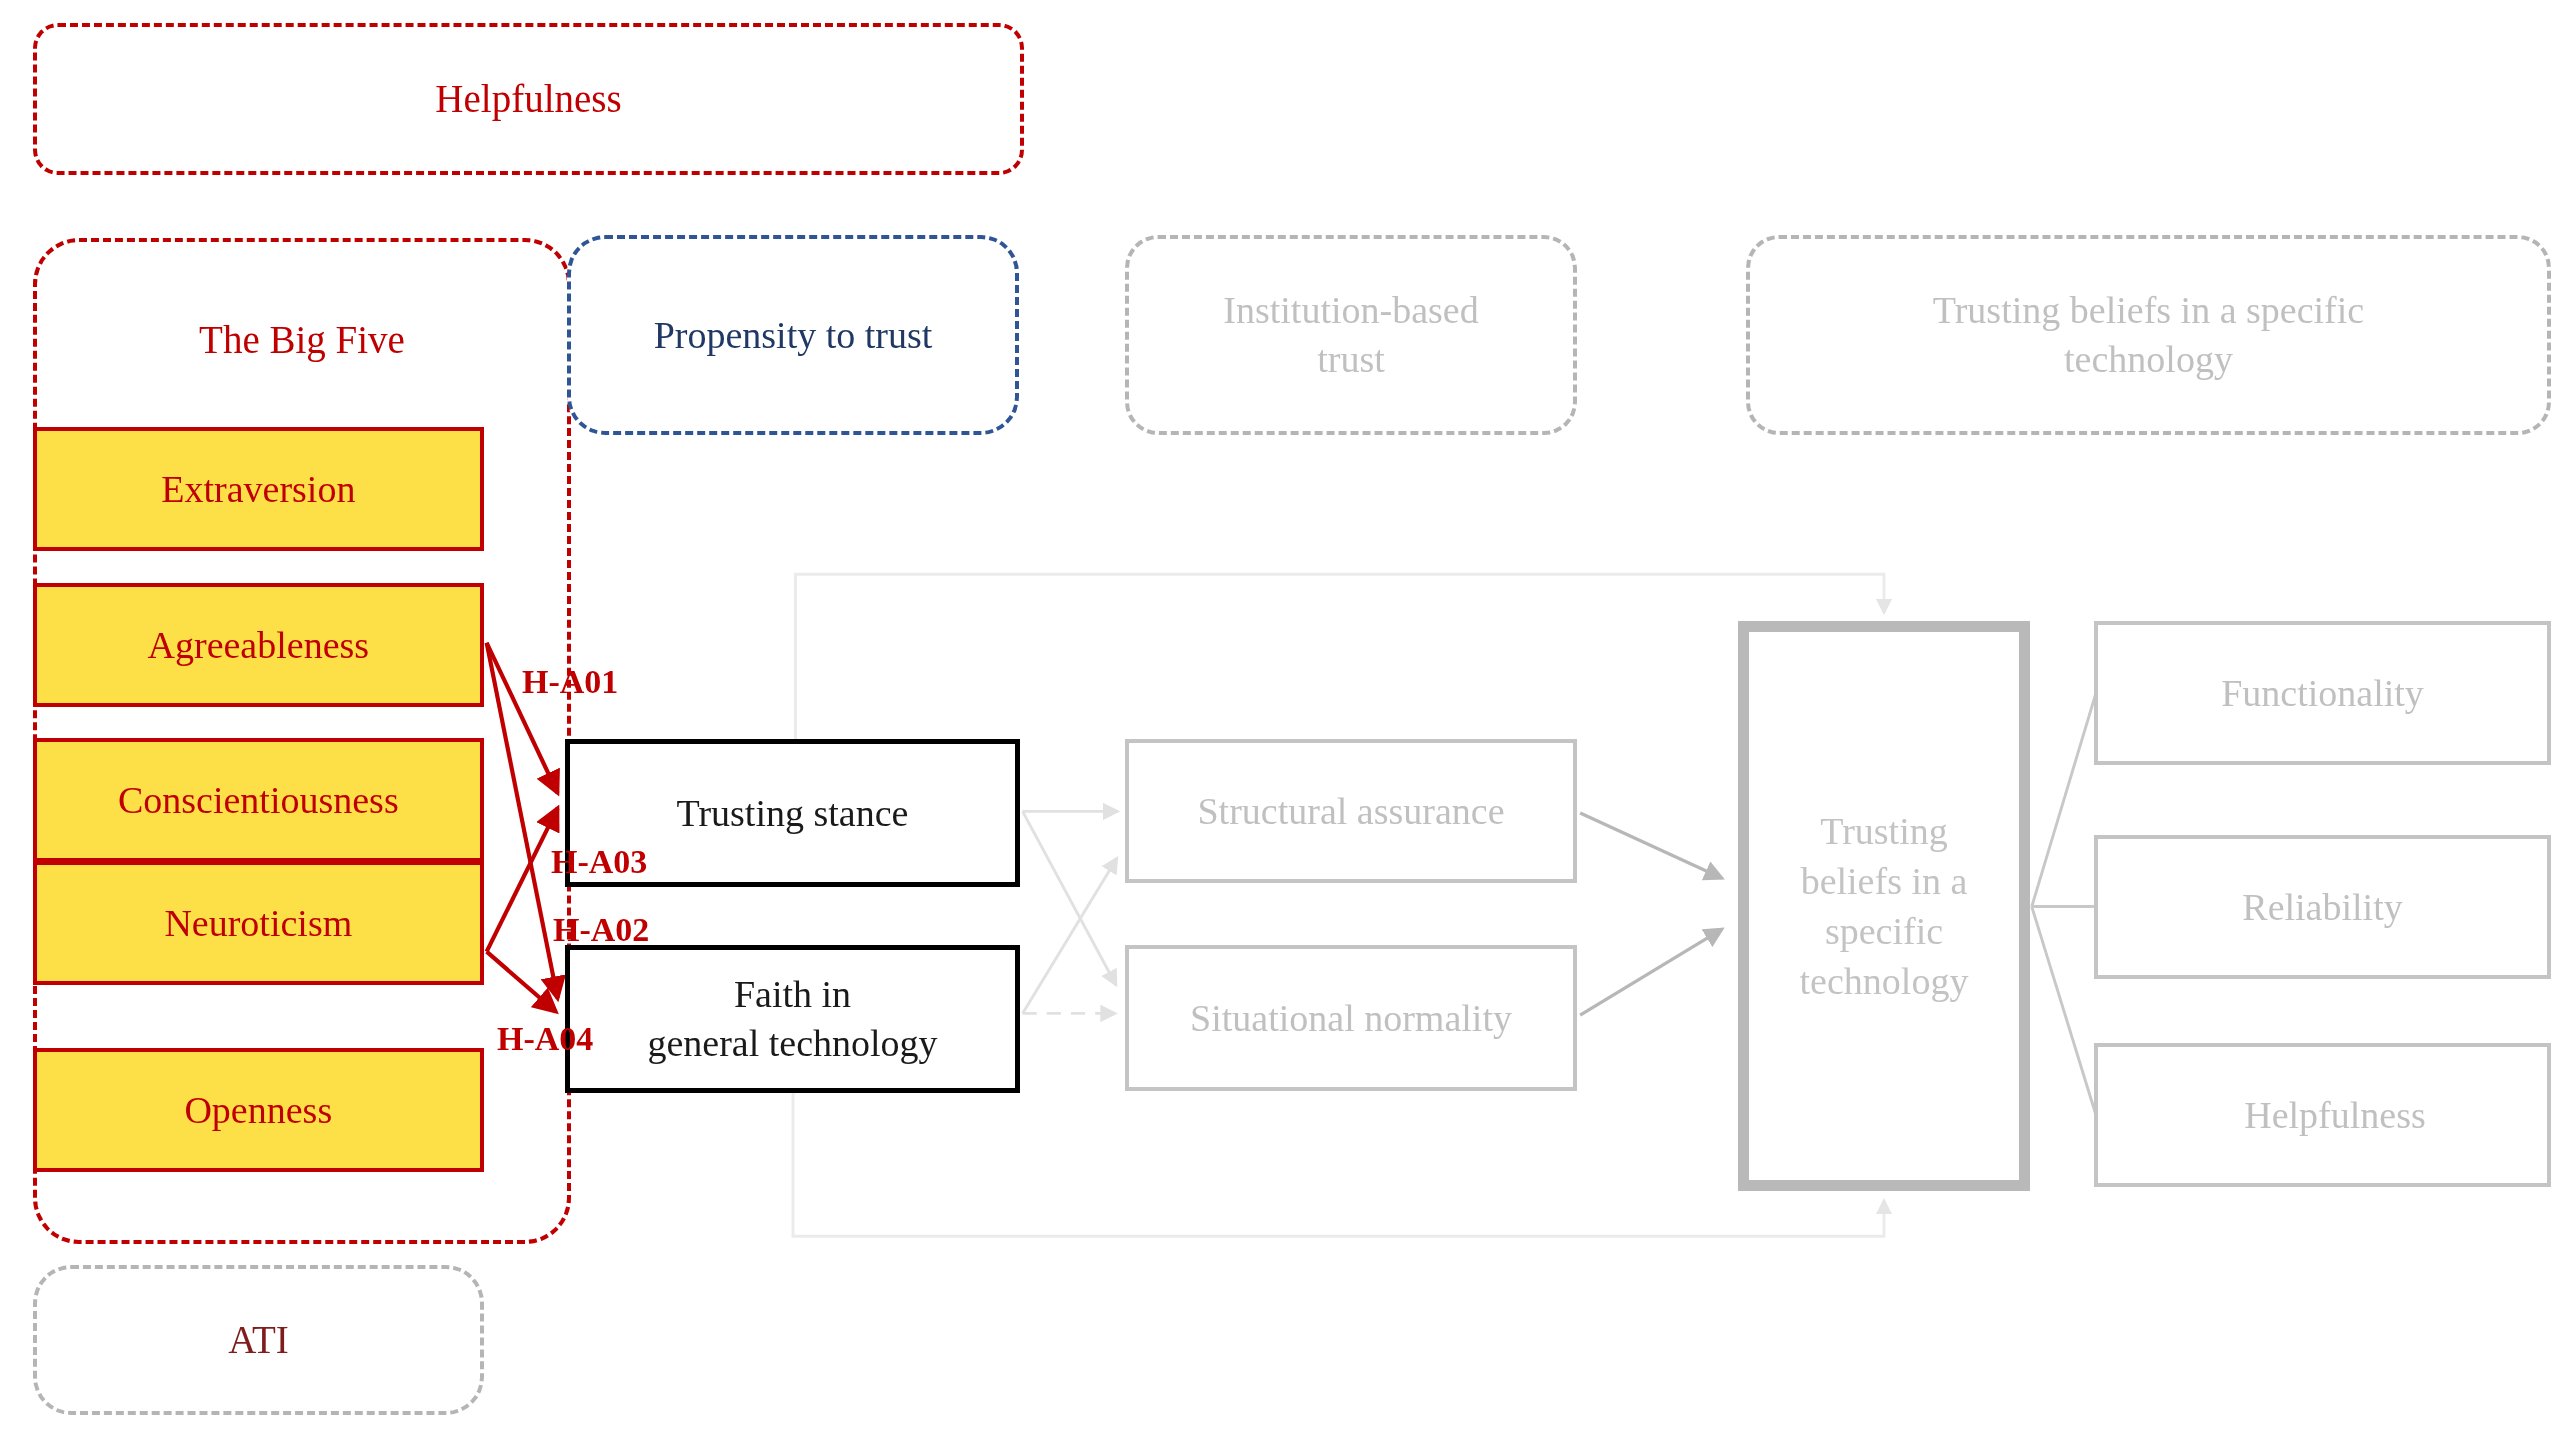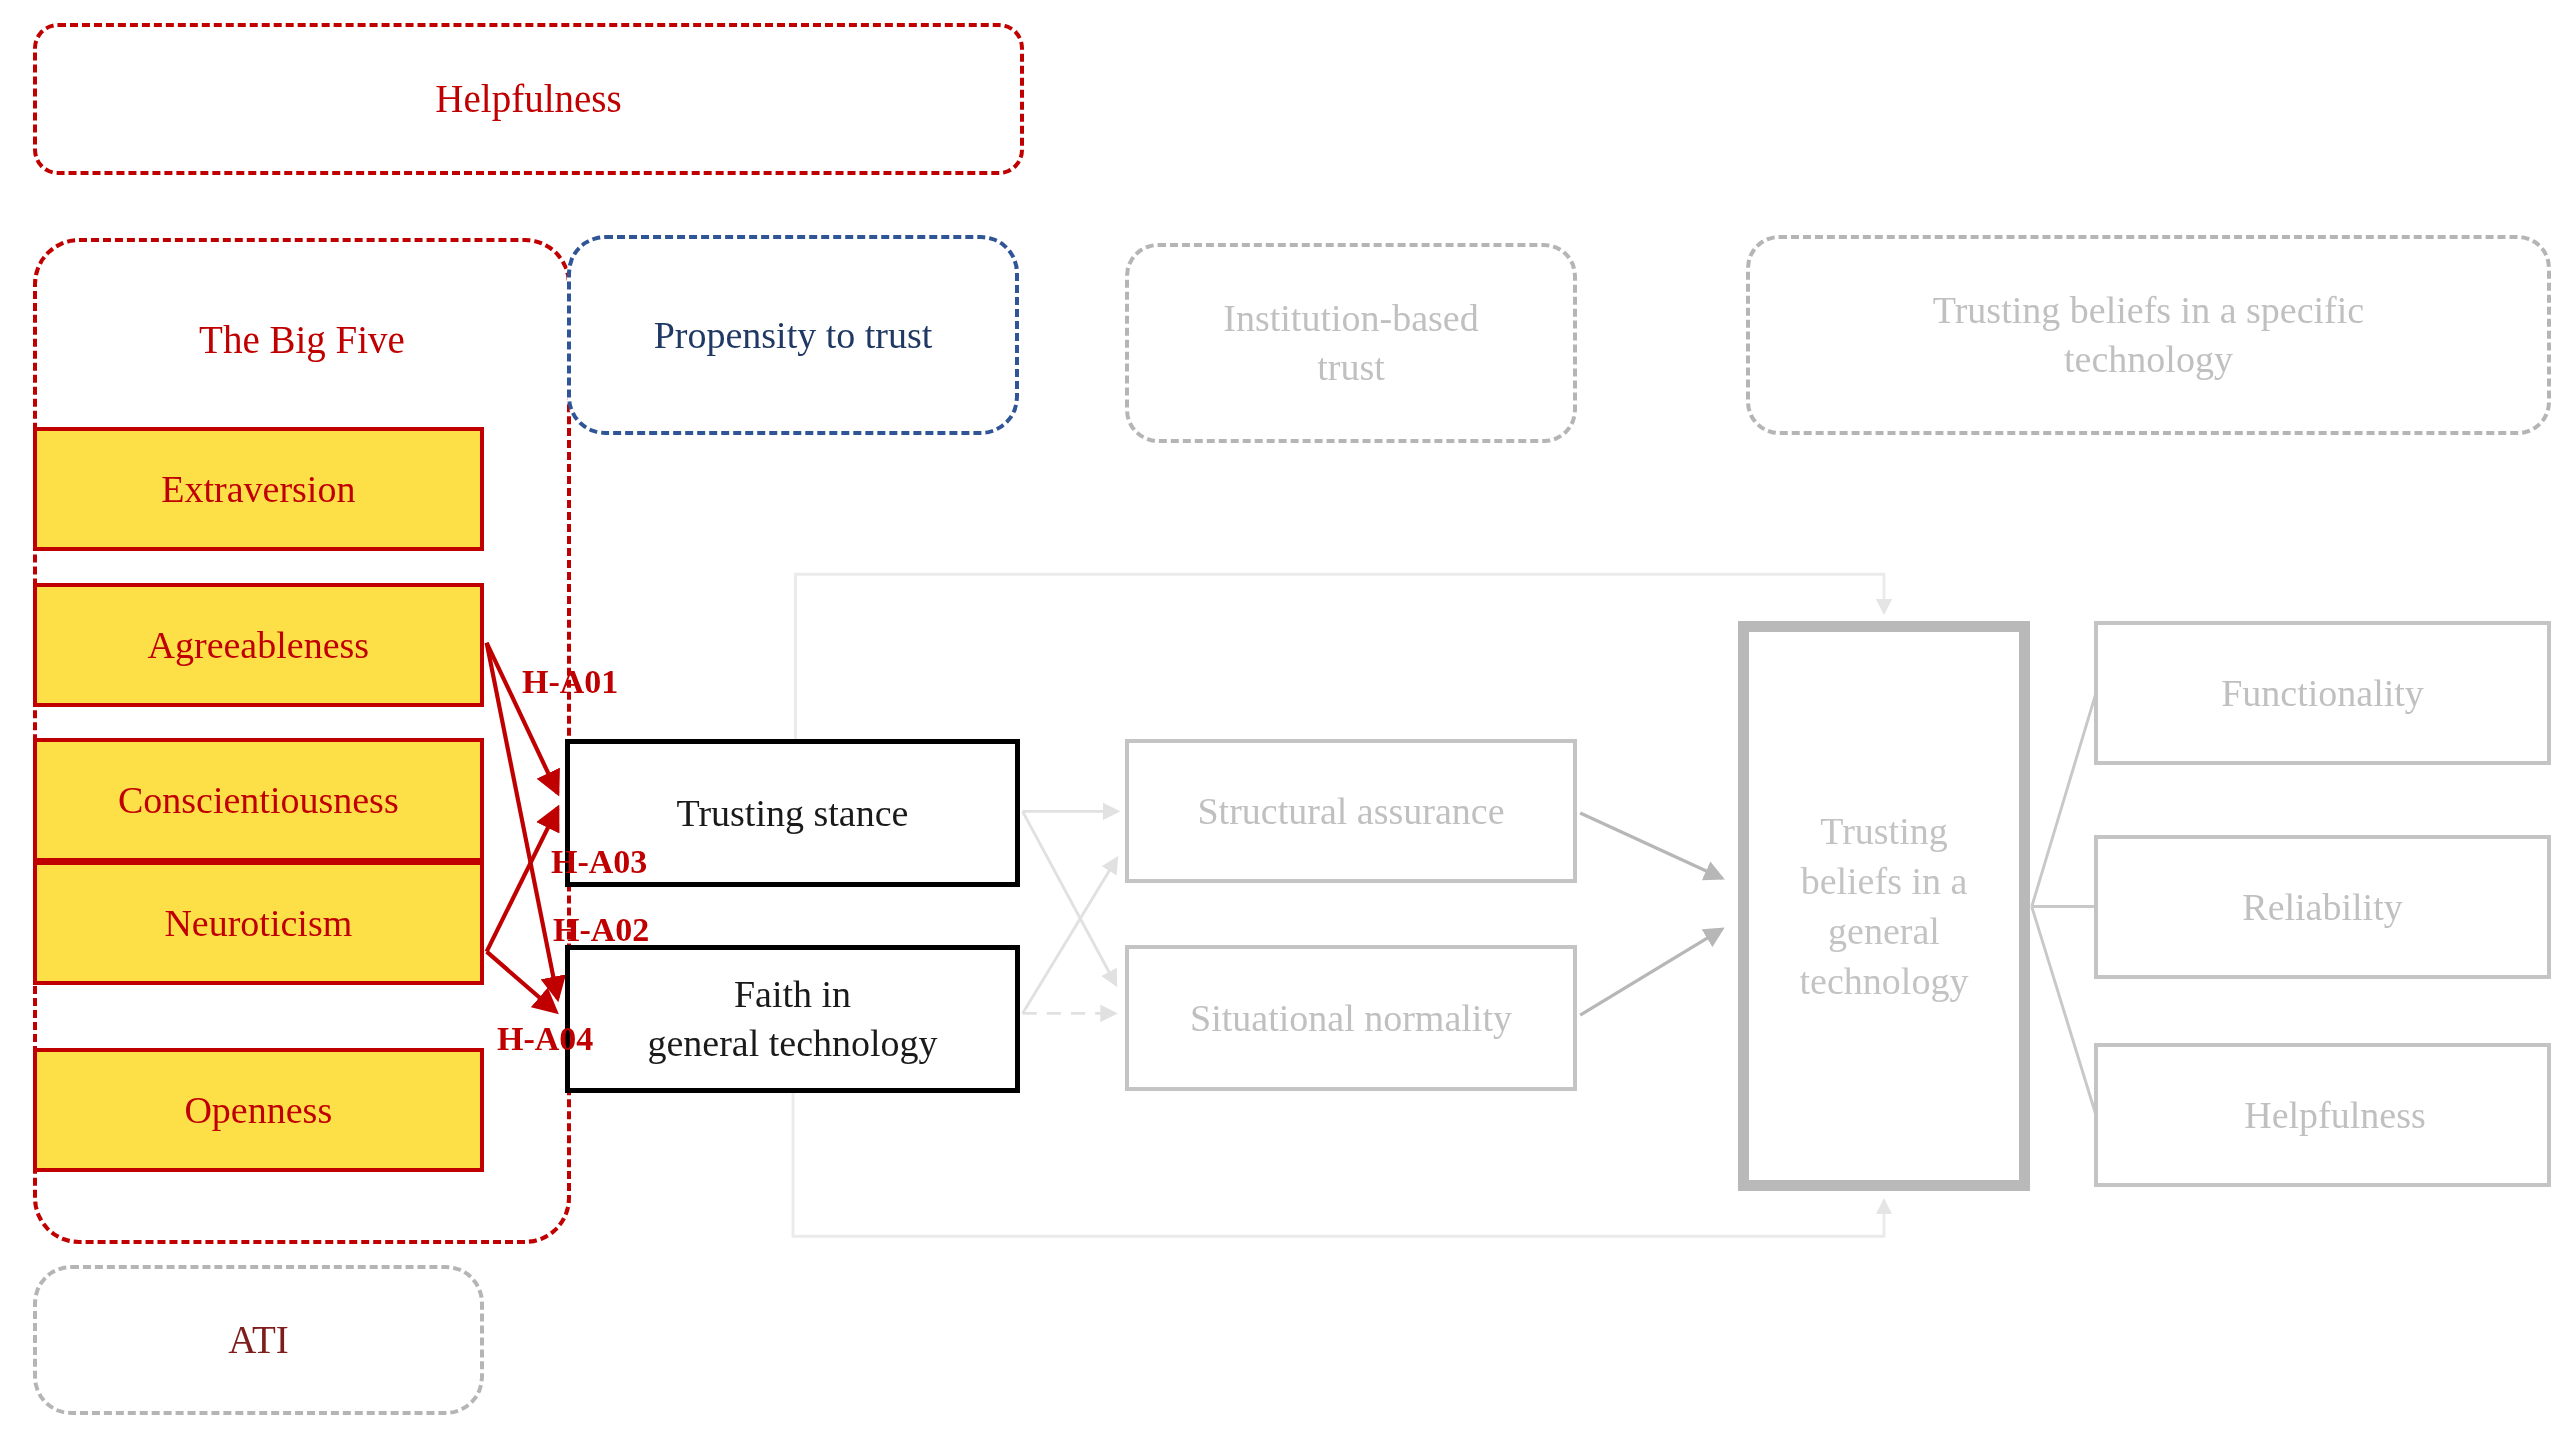--- a/index.html
+++ b/index.html
@@ -67,21 +67,21 @@
     justify-content: center;
     box-sizing: border-box;
     border: 4.2px solid #c00000;
     background: #fde047;
     color: #c00000;
     font-size: 38px;
   }
 
   .ati         { left: 33px;  top: 1265px; width: 451px; height: 150px; border-radius: 38px; font-size: 39px; color: #7f1d1d; }
   .propensity  { left: 567px; top: 235px;  width: 452px; height: 200px; border-radius: 38px; }
-  .institution { left: 1125px; top: 243px; width: 452px; height: 200px; border-radius: 33px; }
+  .institution { left: 1125px; top: 235px; width: 452px; height: 200px; border-radius: 33px; }
   .beliefs-group { left: 1746px; top: 235px; width: 805px; height: 200px; border-radius: 33px; }
 
   .trusting-stance { left: 565px; top: 739px;  width: 455px; height: 148px; }
   .faith           { left: 565px; top: 945px; width: 455px; height: 148px; }
   .structural      { left: 1125px; top: 739px;  width: 452px; height: 144px; }
   .situational     { left: 1125px; top: 945px; width: 452px; height: 146px; }
 
   .beliefs-box   { left: 1738px; top: 621px;  width: 292px; height: 570px; font-size: 38px; line-height: 1.32; }
   .functionality { left: 2094px; top: 621px;  width: 457px; height: 144px; }
   .reliability   { left: 2094px; top: 835px; width: 457px; height: 144px; }
@@ -197,21 +197,21 @@
     <span>Structural assurance</span>
   </div>
 
   <div class="node b-gray situational">
     <span>Situational normality</span>
   </div>
 
   <div class="node b-thick beliefs-box">
     <span>Trusting
 beliefs in a
-general
+specific
 technology</span>
   </div>
 
   <div class="node b-gray functionality">
     <span>Functionality</span>
   </div>
 
   <div class="node b-gray reliability">
     <span>Reliability</span>
   </div>

